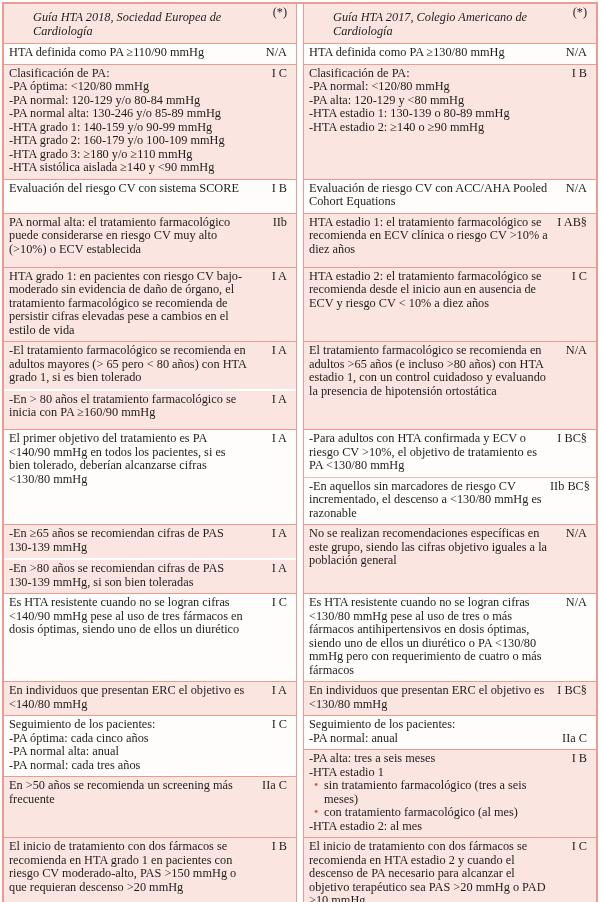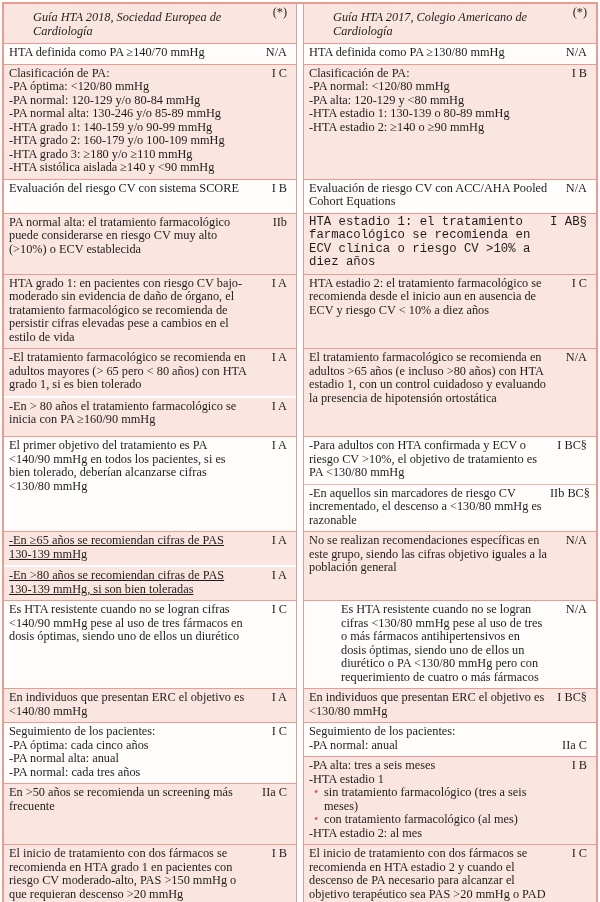--- a/index.html
+++ b/index.html
@@ -50,21 +50,21 @@
     </div>
     <div class="gap"></div>
     <div class="cell right bg-pink header" style="min-height: 28px; align-items: flex-end;">
       <div class="sub">
         <div class="line">Guía HTA 2017, Colegio Americano de Cardiología</div>
         <div class="rating">(*)</div>
       </div>
     </div>
     <div class="cell left bg-white" style="min-height: 20px;">
       <div class="sub">
-        <div class="line">HTA definida como PA ≥140/70 mmHg</div>
+        <div class="line">HTA definida como PA ≥110/90 mmHg</div>
         <div class="rating">N/A</div>
       </div>
     </div>
     <div class="gap"></div>
     <div class="cell right bg-white" style="min-height: 20px;">
       <div class="sub">
         <div class="line">HTA definida como PA ≥130/80 mmHg</div>
         <div class="rating">N/A</div>
       </div>
     </div>
@@ -105,21 +105,21 @@
         <div class="rating">N/A</div>
       </div>
     </div>
     <div class="cell left bg-pink" style="min-height: 54px;">
       <div class="sub">
         <div class="line">PA normal alta: el tratamiento farmacológico puede considerarse en riesgo CV muy alto (&gt;10%) o ECV establecida</div>
         <div class="rating">IIb</div>
       </div>
     </div>
     <div class="gap"></div>
-    <div class="cell right bg-pink" style="min-height: 54px; font-family: Liberation Mono, monospace;">
+    <div class="cell right bg-pink" style="min-height: 54px;">
       <div class="sub">
         <div class="line">HTA estadio 1: el tratamiento farmacológico se recomienda en ECV clínica o riesgo CV &gt;10% a diez años</div>
         <div class="rating">I AB§</div>
       </div>
     </div>
     <div class="cell left bg-pink" style="min-height: 74px;">
       <div class="sub">
         <div class="line">HTA grado 1: en pacientes con riesgo CV bajo-moderado sin evidencia de daño de órgano, el tratamiento farmacológico se recomienda de persistir cifras elevadas pese a cambios en el estilo de vida</div>
         <div class="rating">I A</div>
       </div>
@@ -158,21 +158,21 @@
     <div class="cell right bg-white" style="min-height: 84px;">
       <div class="sub">
         <div class="line">-Para adultos con HTA confirmada y ECV o riesgo CV &gt;10%, el objetivo de tratamiento es PA &lt;130/80 mmHg</div>
         <div class="rating">I BC§</div>
       </div>
       <div class="sub div-lightred">
         <div class="line">-En aquellos sin marcadores de riesgo CV incrementado, el descenso a &lt;130/80 mmHg es razonable</div>
         <div class="rating">IIb BC§</div>
       </div>
     </div>
-    <div class="cell left bg-pink" style="min-height: 64px; text-decoration: underline;">
+    <div class="cell left bg-pink" style="min-height: 64px;">
       <div class="sub">
         <div class="line">-En ≥65 años se recomiendan cifras de PAS 130-139 mmHg</div>
         <div class="rating">I A</div>
       </div>
       <div class="sub div-light">
         <div class="line">-En &gt;80 años se recomiendan cifras de PAS 130-139 mmHg, si son bien toleradas</div>
         <div class="rating">I A</div>
       </div>
     </div>
     <div class="gap"></div>
@@ -182,21 +182,21 @@
         <div class="rating">N/A</div>
       </div>
     </div>
     <div class="cell left bg-white" style="min-height: 84px;">
       <div class="sub">
         <div class="line">Es HTA resistente cuando no se logran cifras &lt;140/90 mmHg pese al uso de tres fármacos en dosis óptimas, siendo uno de ellos un diurético</div>
         <div class="rating">I C</div>
       </div>
     </div>
     <div class="gap"></div>
-    <div class="cell right bg-white" style="min-height: 84px; padding-left: 32px;">
+    <div class="cell right bg-white" style="min-height: 84px;">
       <div class="sub">
         <div class="line">Es HTA resistente cuando no se logran cifras &lt;130/80 mmHg pese al uso de tres o más fármacos antihipertensivos en dosis óptimas, siendo uno de ellos un diurético o PA &lt;130/80 mmHg pero con requerimiento de cuatro o más fármacos</div>
         <div class="rating">N/A</div>
       </div>
     </div>
     <div class="cell left bg-pink" style="min-height: 28px;">
       <div class="sub">
         <div class="line">En individuos que presentan ERC el objetivo es &lt;140/80 mmHg</div>
         <div class="rating">I A</div>
       </div>

